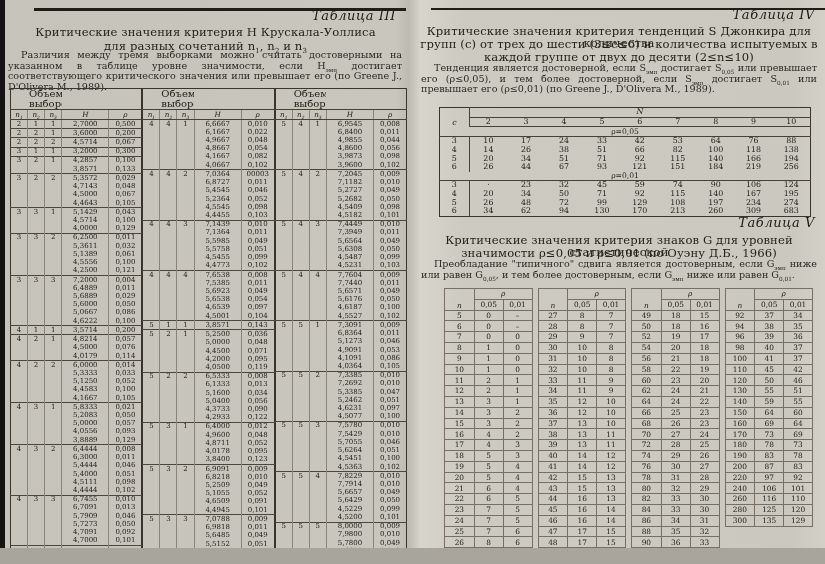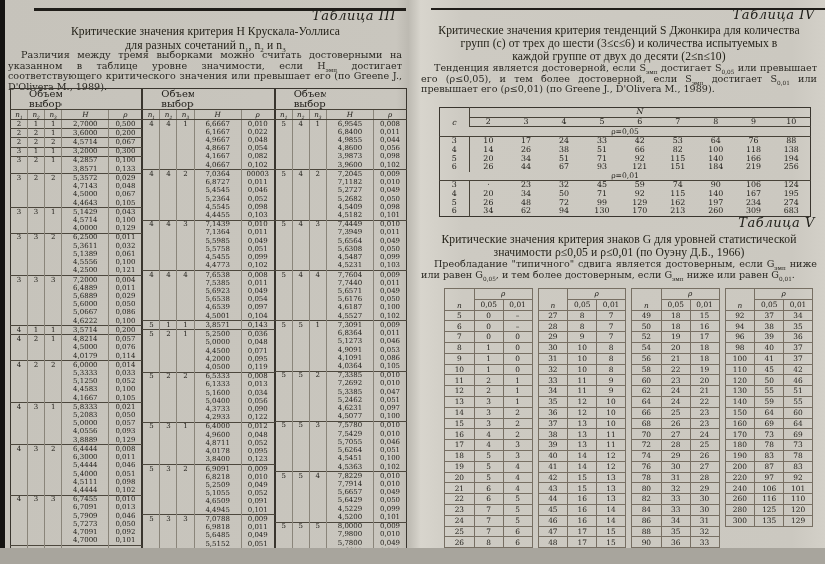--- a/index.html
+++ b/index.html
@@ -7,21 +7,21 @@
     background:linear-gradient(90deg,#c6c3bb 0%,#c9c6be 48%,#bdbab2 49.5%,#d8d5cd 51%,#cdcac2 56%,#cbc8c0 96%,#d3d0c8 100%);
     font-family:"DejaVu Serif",serif;color:#26241f;}
   .edge-left{position:absolute;left:0;top:0;width:5px;height:564px;background:#141311;}
   .rule{position:absolute;top:8px;background:#1f1d19;}
   .rule.l{left:34px;width:372px;height:3px;}
   .rule.r{left:431px;width:394px;height:2px;}
   .page{position:absolute;top:0;height:564px;}
   .page-left{left:5px;width:401px;}
   .page-right{left:413px;width:412px;}
   .tbl-label{position:absolute;right:10px;font:italic 13px/1 "DejaVu Serif",serif;letter-spacing:.6px;color:#21201b;}
-  .ttl{position:absolute;left:0;right:0;text-align:center;font-size:11.6px;line-height:1.05;letter-spacing:.1px;color:#242219;font-family:Liberation Serif, serif;}
+  .ttl{position:absolute;left:0;right:0;text-align:center;font-size:11.6px;line-height:1.05;letter-spacing:.1px;color:#242219;}
   .intro{position:absolute;text-align:justify;font-size:9.6px;line-height:10.5px;text-indent:13px;margin:0;color:#2b2923;}
   sub{font-size:.6em;line-height:0;}
   
   .kw-wrap{position:absolute;left:5px;top:88px;width:397px;display:flex;}
   .kw-col{flex:1;}
   table{border-collapse:collapse;table-layout:fixed;}
   .kw{width:100%;border:1.5px solid #39352e;}
   .kw td{height:8.22px;font-size:7px;line-height:1;text-align:center;padding:0;overflow:hidden;
          border-left:1px solid #8a857a;color:#24221d;}
   .kw td:first-child{border-left:none;}
@@ -1375,21 +1375,21 @@
               <td>167</td>
               <td>195</td>
             </tr>
             <tr>
               <td class="cc">5</td>
               <td>26</td>
               <td>48</td>
               <td>72</td>
               <td>99</td>
               <td>129</td>
-              <td>162</td>
+              <td>108</td>
               <td>197</td>
               <td>234</td>
               <td>274</td>
             </tr>
             <tr>
               <td class="cc">6</td>
               <td>34</td>
               <td>62</td>
               <td>94</td>
               <td>130</td>

